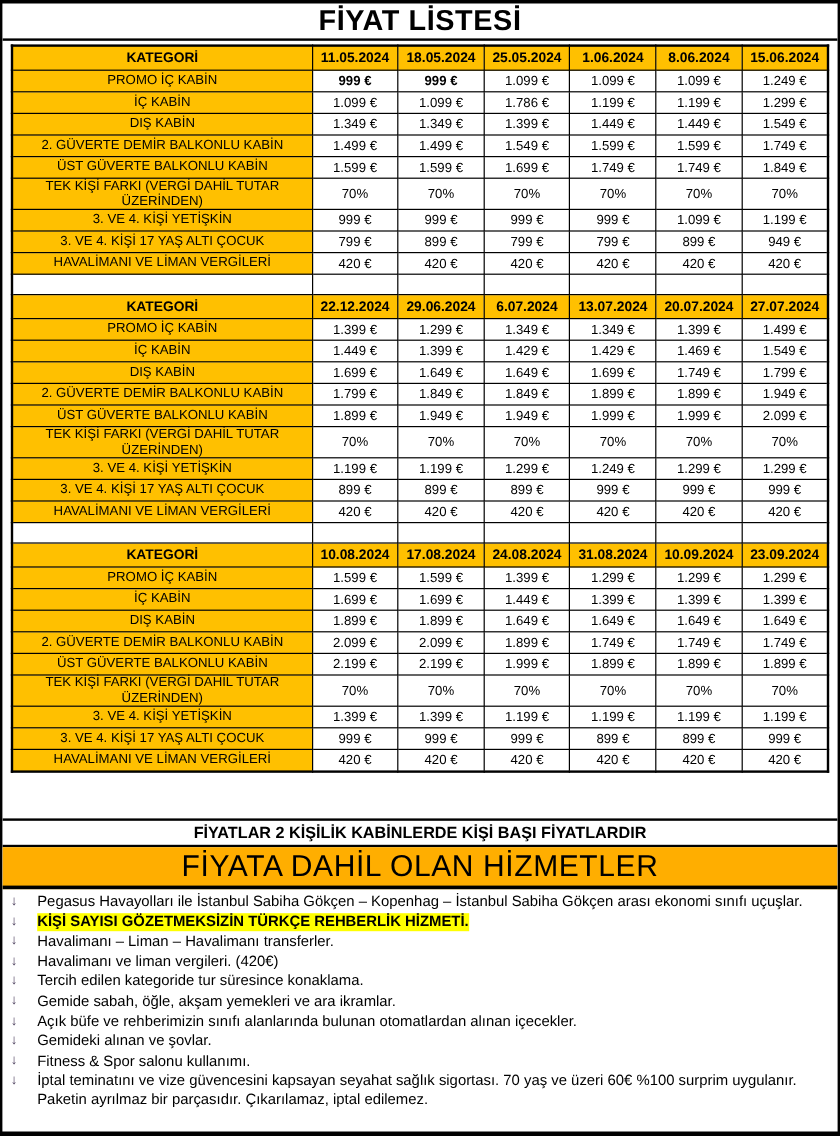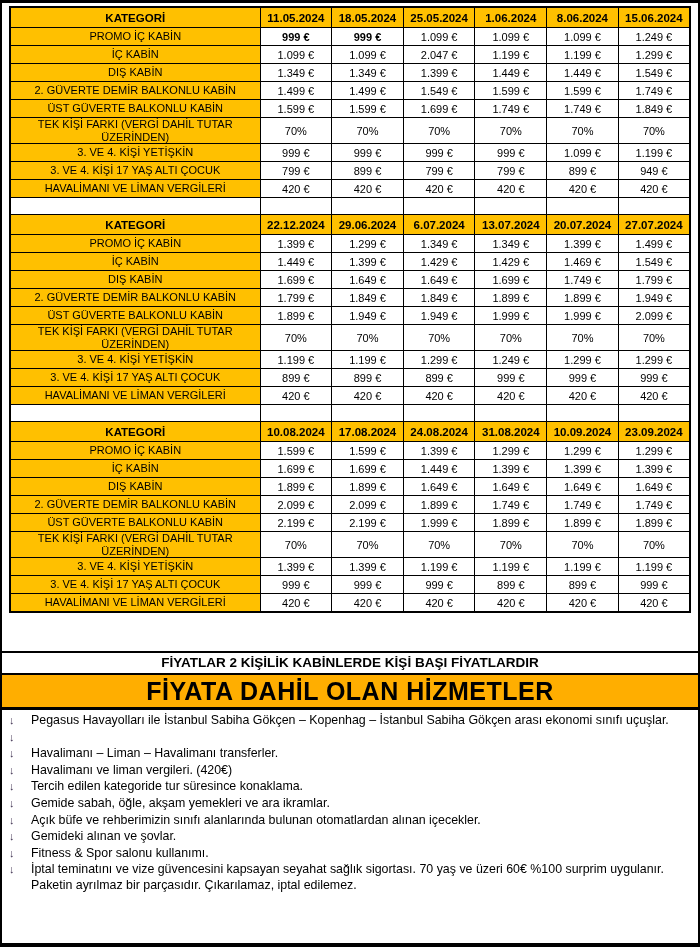--- a/index.html
+++ b/index.html
@@ -62,21 +62,21 @@
     text-align:center;
     font-weight:bold;
     font-size:13.5px;
     line-height:20px;
     height:20px;
   }
   .band {
     background:#FFAE00;
     border-bottom:3px solid #000;
     text-align:center;
-    font-weight:bold;
+    font-weight:normal;
     font-size:25px;
     line-height:32px;
     height:32px;
     letter-spacing:0.5px;
   }
   ul.bullets { list-style:none; margin:3px 0 0 0; padding:0 8px 0 4px; }
   ul.bullets li {
     display:flex;
     font-size:12.4px;
     line-height:15.6px;
@@ -91,20 +91,21 @@
     padding-left:3px;
   }
   .b-text { flex:1; }
   .b-text.hl { background:#FFFF00; font-weight:bold; flex:0 1 auto; }
 </style>
 </head>
 <body>
 
 <div class="frame">
 
+  <div class="doc-title">FİYAT LİSTESİ</div>
 
   <div class="tables-wrap">
     <table class="price" id="price-table">
       <colgroup>
         <col class="c-cat">
           <col>
           <col>
           <col>
           <col>
           <col>
@@ -126,21 +127,21 @@
             <td class="val bold">999 €</td>
             <td class="val">1.099 €</td>
             <td class="val">1.099 €</td>
             <td class="val">1.099 €</td>
             <td class="val">1.249 €</td>
           </tr>
           <tr>
             <td class="cat">İÇ KABİN</td>
             <td class="val">1.099 €</td>
             <td class="val">1.099 €</td>
-            <td class="val">2.047 €</td>
+            <td class="val">1.786 €</td>
             <td class="val">1.199 €</td>
             <td class="val">1.199 €</td>
             <td class="val">1.299 €</td>
           </tr>
           <tr>
             <td class="cat">DIŞ KABİN</td>
             <td class="val">1.349 €</td>
             <td class="val">1.349 €</td>
             <td class="val">1.399 €</td>
             <td class="val">1.449 €</td>
@@ -407,20 +408,21 @@
 
   <div class="band">FİYATA DAHİL OLAN HİZMETLER</div>
 
   <ul class="bullets" id="bullets">
       <li>
         <span class="b-icon">↓</span>
         <span class="b-text">Pegasus Havayolları ile İstanbul Sabiha Gökçen – Kopenhag – İstanbul Sabiha Gökçen arası ekonomi sınıfı uçuşlar.</span>
       </li>
       <li>
         <span class="b-icon">↓</span>
+        <span class="b-text hl">KİŞİ SAYISI GÖZETMEKSİZİN TÜRKÇE REHBERLİK HİZMETİ.</span>
       </li>
       <li>
         <span class="b-icon">↓</span>
         <span class="b-text">Havalimanı – Liman – Havalimanı transferler.</span>
       </li>
       <li>
         <span class="b-icon">↓</span>
         <span class="b-text">Havalimanı ve liman vergileri. (420€)</span>
       </li>
       <li>

